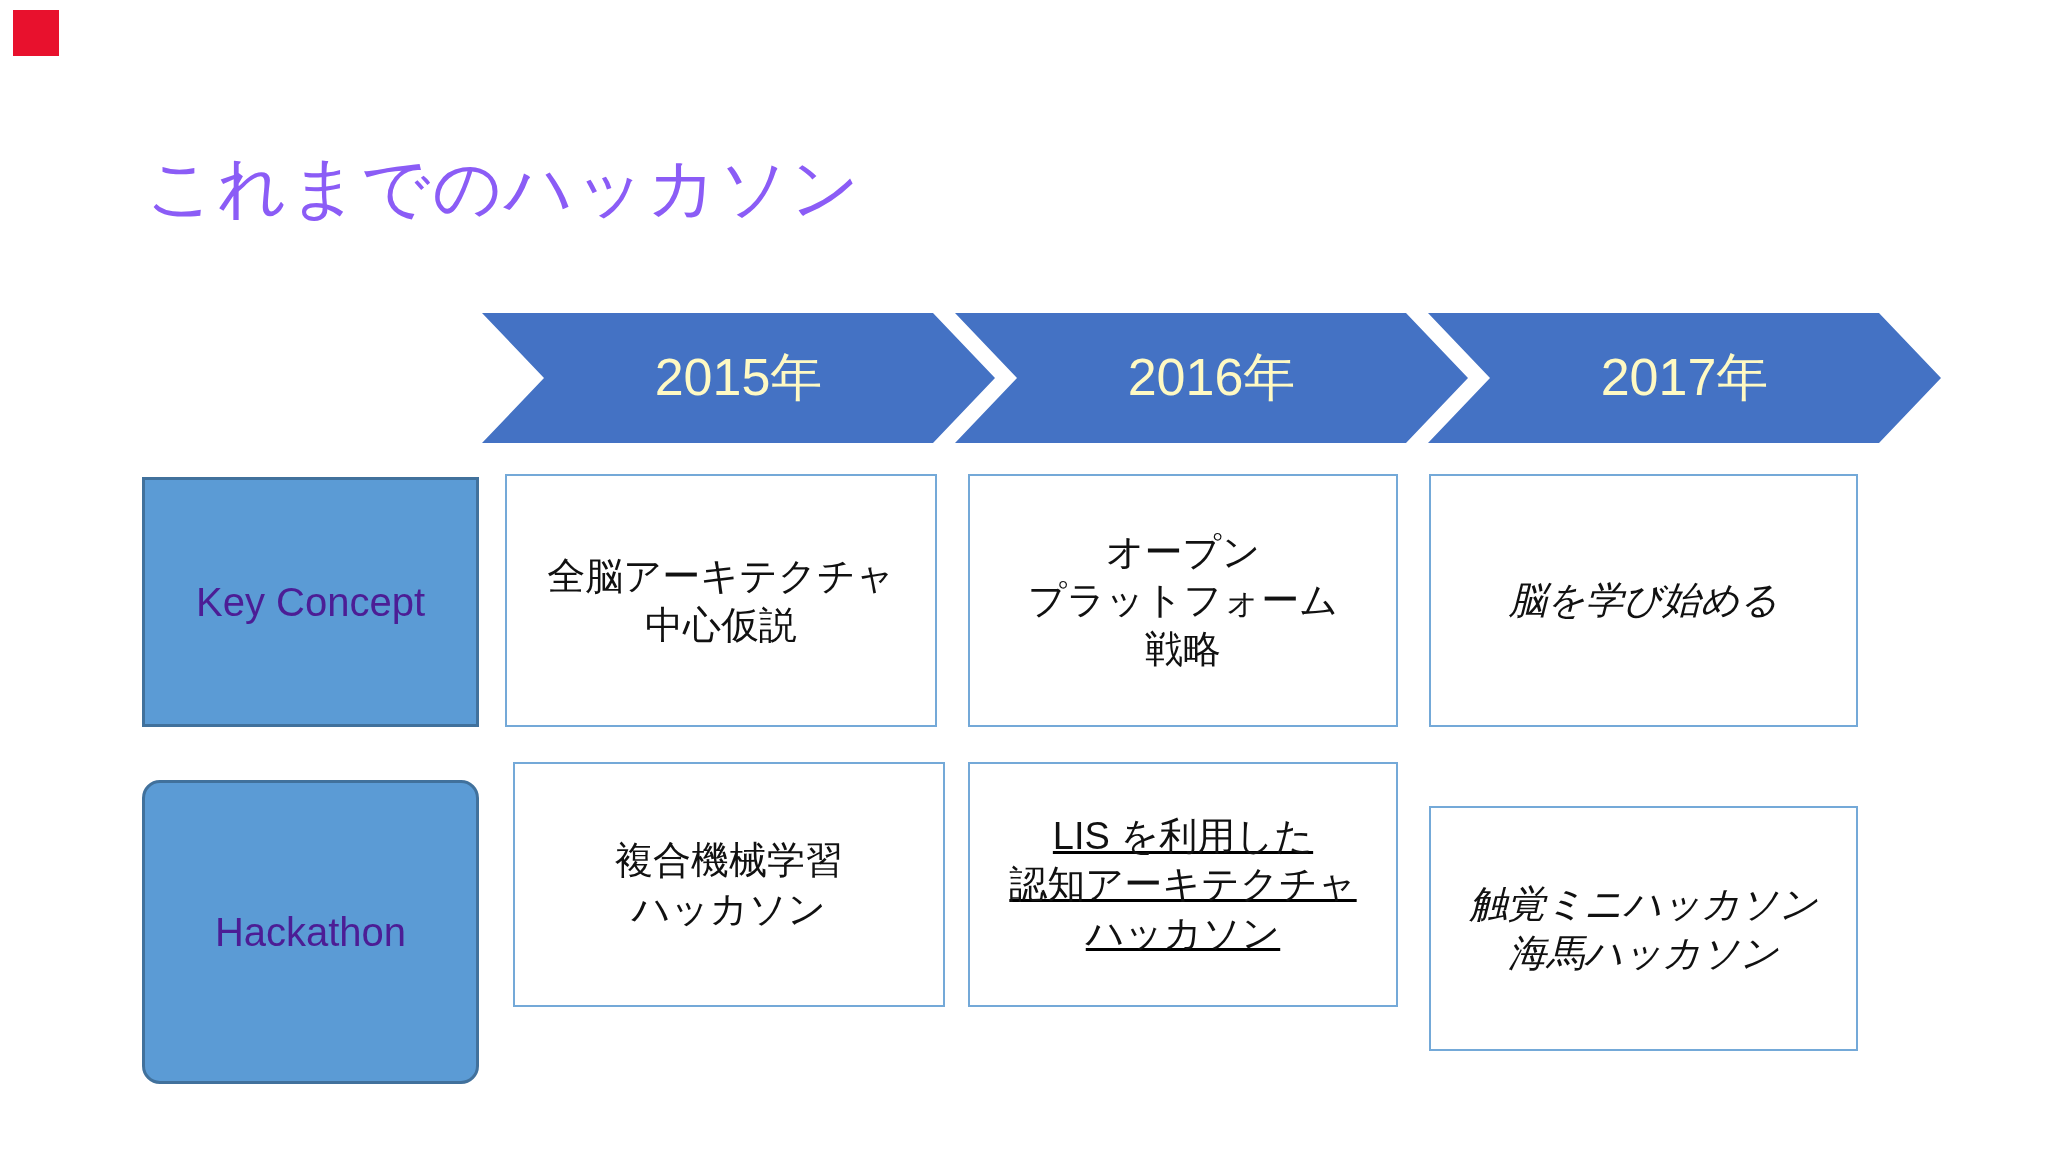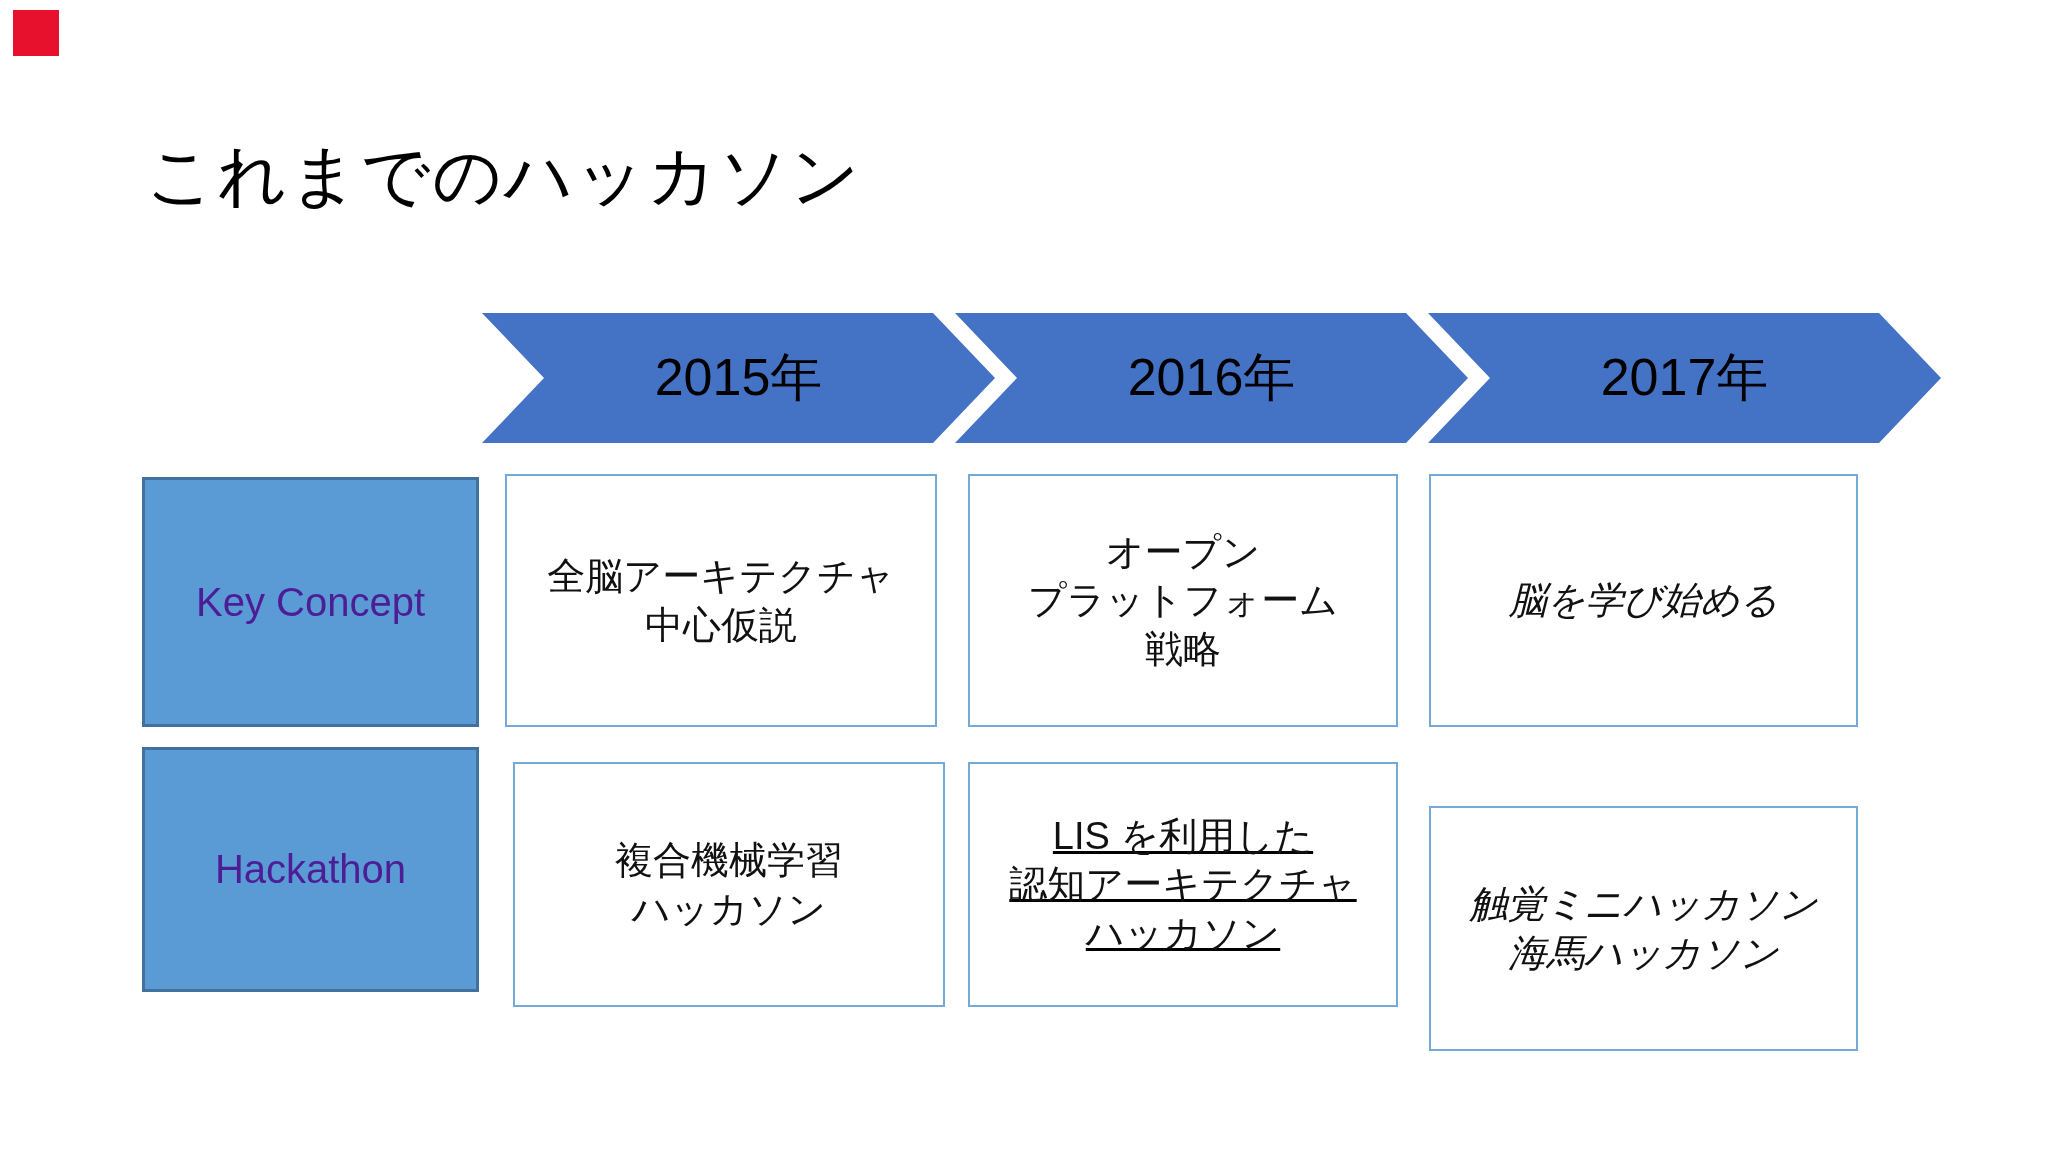--- a/index.html
+++ b/index.html
@@ -18,24 +18,24 @@
   .record-square {
     position: absolute;
     left: 13px;
     top: 10px;
     width: 46px;
     height: 46px;
   }
   .page-title {
     position: absolute;
     left: 146px;
-    top: 92px;
+    top: 104px;
     font-size: 68px;
     font-weight: 400;
-    color: #000000;
+    color: #8b5cf6;
     letter-spacing: 2px;
     white-space: nowrap;
     line-height: 1.1;
   }
   .chevron {
     position: absolute;
     top: 313px;
     width: 513px;
     height: 130px;
     clip-path: polygon(0 0, 451px 0, 513px 65px, 451px 130px, 0 130px, 62px 65px);
@@ -43,21 +43,21 @@
     align-items: center;
     justify-content: center;
     padding-left: 62px;
     padding-right: 62px;
     box-sizing: border-box;
   }
   .chevron-1 { left: 482px; }
   .chevron-2 { left: 955px; }
   .chevron-3 { left: 1428px; }
   .chevron .year-label {
-    color: #000000;
+    color: #fef9c3;
     font-size: 52px;
     font-weight: 400;
     white-space: nowrap;
   }
   .row-header {
     position: absolute;
     left: 142px;
     width: 337px;
     box-sizing: border-box;
     display: flex;
@@ -65,21 +65,21 @@
     justify-content: center;
     text-align: center;
   }
   .row-header .row-header-label {
     color: #4c1d95;
     font-size: 40px;
     font-weight: 400;
     white-space: nowrap;
   }
   .row-header-1 { top: 477px; height: 250px; }
-  .row-header-2 { top: 747px; height: 245px; }
+  .row-header-2 { top: 780px; height: 304px; border-radius: 18px; }
   .cell {
     position: absolute;
     background: #ffffff;
     box-sizing: border-box;
     display: flex;
     align-items: center;
     justify-content: center;
     text-align: center;
   }
   .cell .cell-text {

